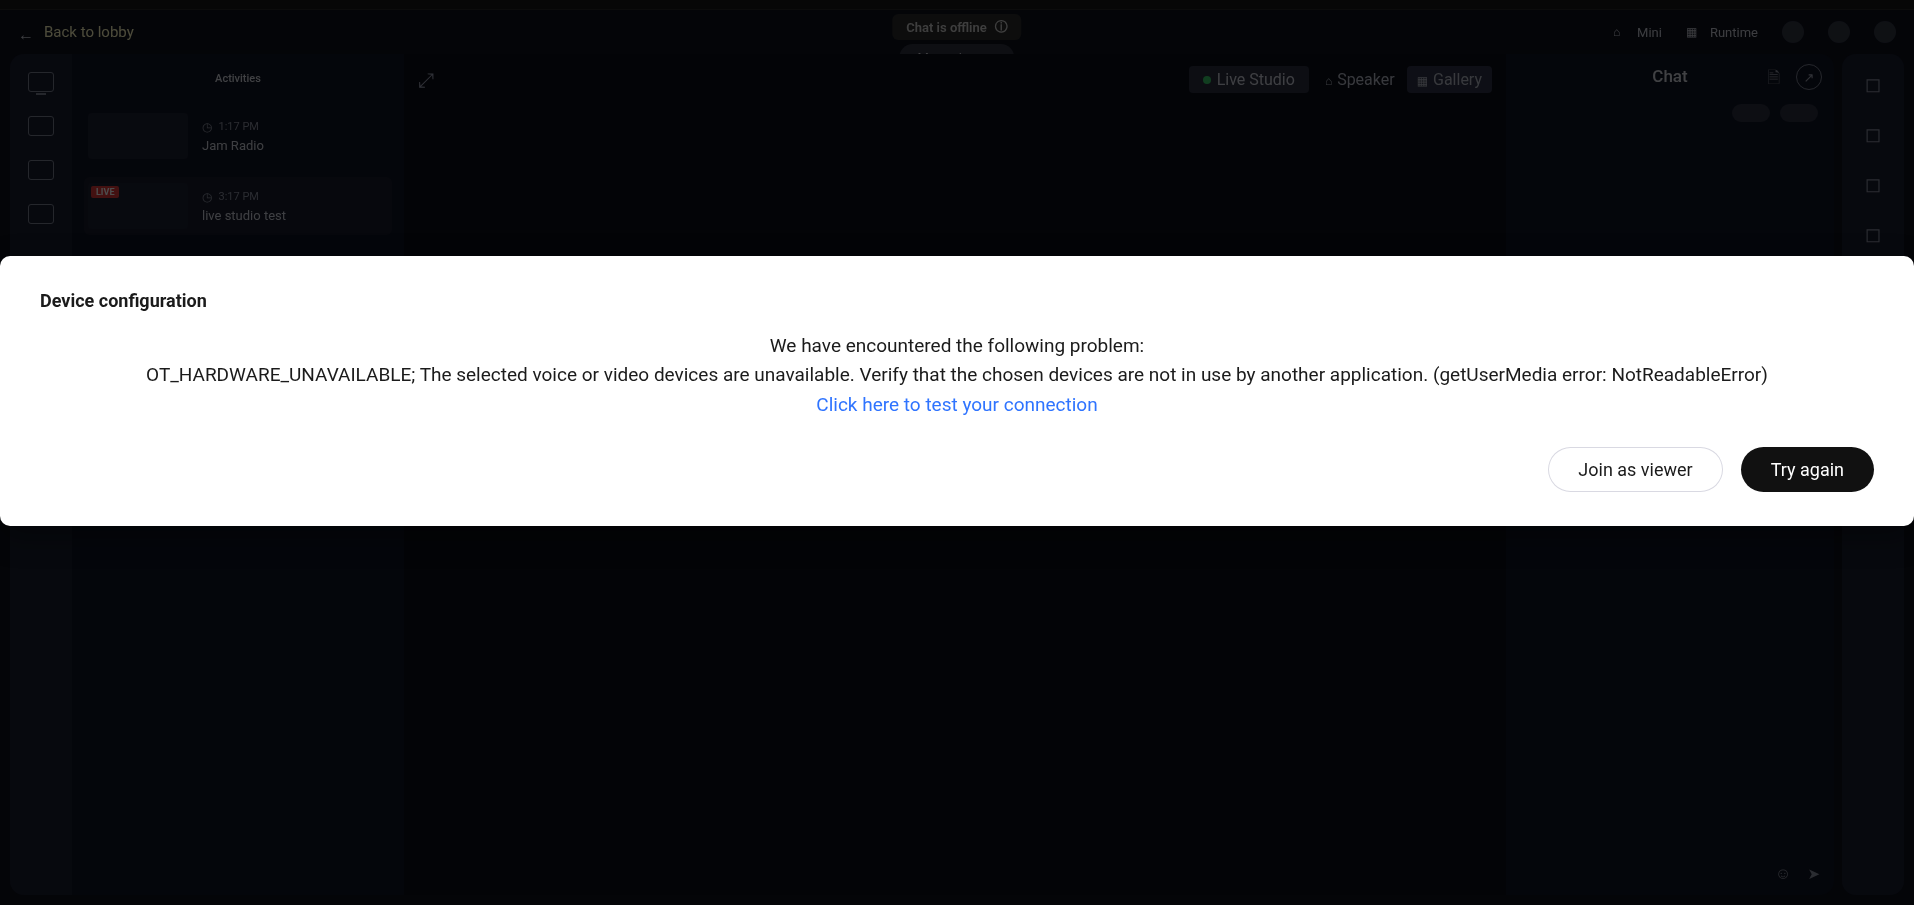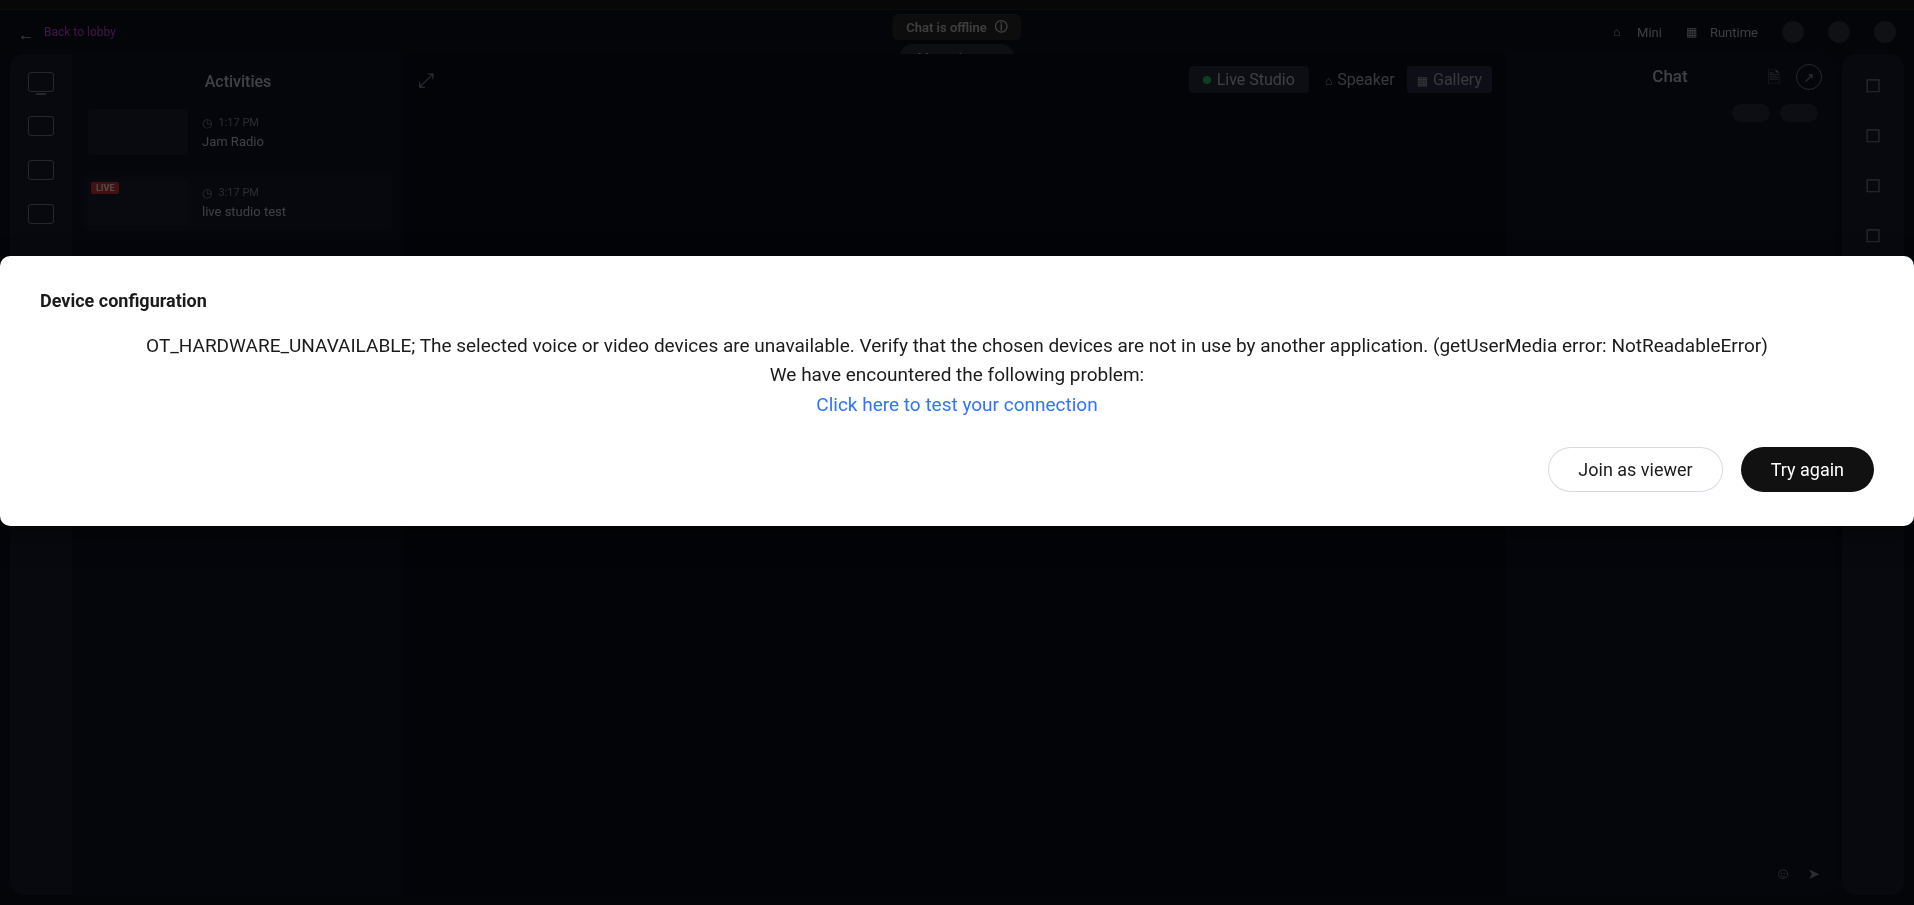--- a/index.html
+++ b/index.html
@@ -15,21 +15,21 @@
   
   .browser-top {
     height: 10px; background: #1a1a1a; width: 100%;
     border-bottom: 1px solid #2a2a2a;
   }
 
   .topbar {
     height: 44px; display: flex; align-items: center; padding: 0 18px; position: relative;
     background: #0e121e;
   }
-  .back-link { display: flex; align-items: center; gap: 12px; color: #d946ef; font-size: 12px; }
+  .back-link { display: flex; align-items: center; gap: 12px; color: #fef9c3; font-size: 15px; }
   .arrow-left { width:14px; height:14px; display:inline-block; }
   .arrow-left::before { content:"←"; color:#c9ccd6; font-size:16px; }
 
   .top-center {
     position: absolute; left:50%; transform:translateX(-50%); top:0;
     display:flex; flex-direction:column; align-items:center; gap:2px;
   }
   .offline-chip {
     background:#2b2b2b; color:#d0d0d0; font-size:13px; font-weight:600;
     padding:4px 14px; border-radius:6px; display:flex; align-items:center; gap:8px;
@@ -53,21 +53,21 @@
     width:62px; background:#1a1f30; border-radius:14px 0 0 14px;
     display:flex; flex-direction:column; align-items:center; padding-top:18px; gap:24px;
   }
   .rail-item { width:26px; height:20px; border:1.5px solid #7b8194; border-radius:3px; }
   .rail-item.mon::after { content:""; display:block; width:10px; height:2px; background:#7b8194; margin:20px auto 0; }
 
   .activities {
     width:332px; background:#111524; color:#c9ccd6; padding:18px 12px;
     display:flex; flex-direction:column; gap:12px;
   }
-  .panel-title { text-align:center; font-size:16px; font-weight:500; color:#d6d9e2; }
+  .panel-title { text-align:center; font-size:11px; font-weight:500; color:#d6d9e2; margin-bottom:10px;}
   .act-card { display:flex; gap:14px; align-items:center; padding:6px 4px; border-radius:6px;}
   .act-card.live { background:#1a1e2e; }
   .thumb { width:100px; height:46px; background:#1e2233; border-radius:4px; position:relative;}
   .thumb.live::before{
     content:"LIVE"; position:absolute; top:3px; left:3px; background:#e03a3a; color:#fff;
     font-size:9px; font-weight:700; padding:1px 5px; border-radius:2px;
   }
   .act-info { display:flex; flex-direction:column; gap:4px; }
   .time-row { display:flex; align-items:center; gap:6px; font-size:11px; color:#8d92a3;}
   .clock-icon::before{ content:"◷"; font-size:12px;}
@@ -256,22 +256,22 @@
       <div class="rr-item"></div>
     </div>
 
   </div>
 </div>
 
 <div class="overlay">
   <div class="modal">
     <div class="modal-title">Device configuration</div>
     <div class="modal-body">
+      <div>We have encountered the following problem:</div>
       <div>OT_HARDWARE_UNAVAILABLE; The selected voice or video devices are unavailable. Verify that the chosen devices are not in use by another application. (getUserMedia error: NotReadableError)</div>
-      <div>We have encountered the following problem:</div>
       <a href="#">Click here to test your connection</a>
     </div>
     <div class="modal-actions">
       <button class="btn btn-secondary">Join as viewer</button>
       <button class="btn btn-primary">Try again</button>
     </div>
   </div>
 </div>
 
 </body></html>

